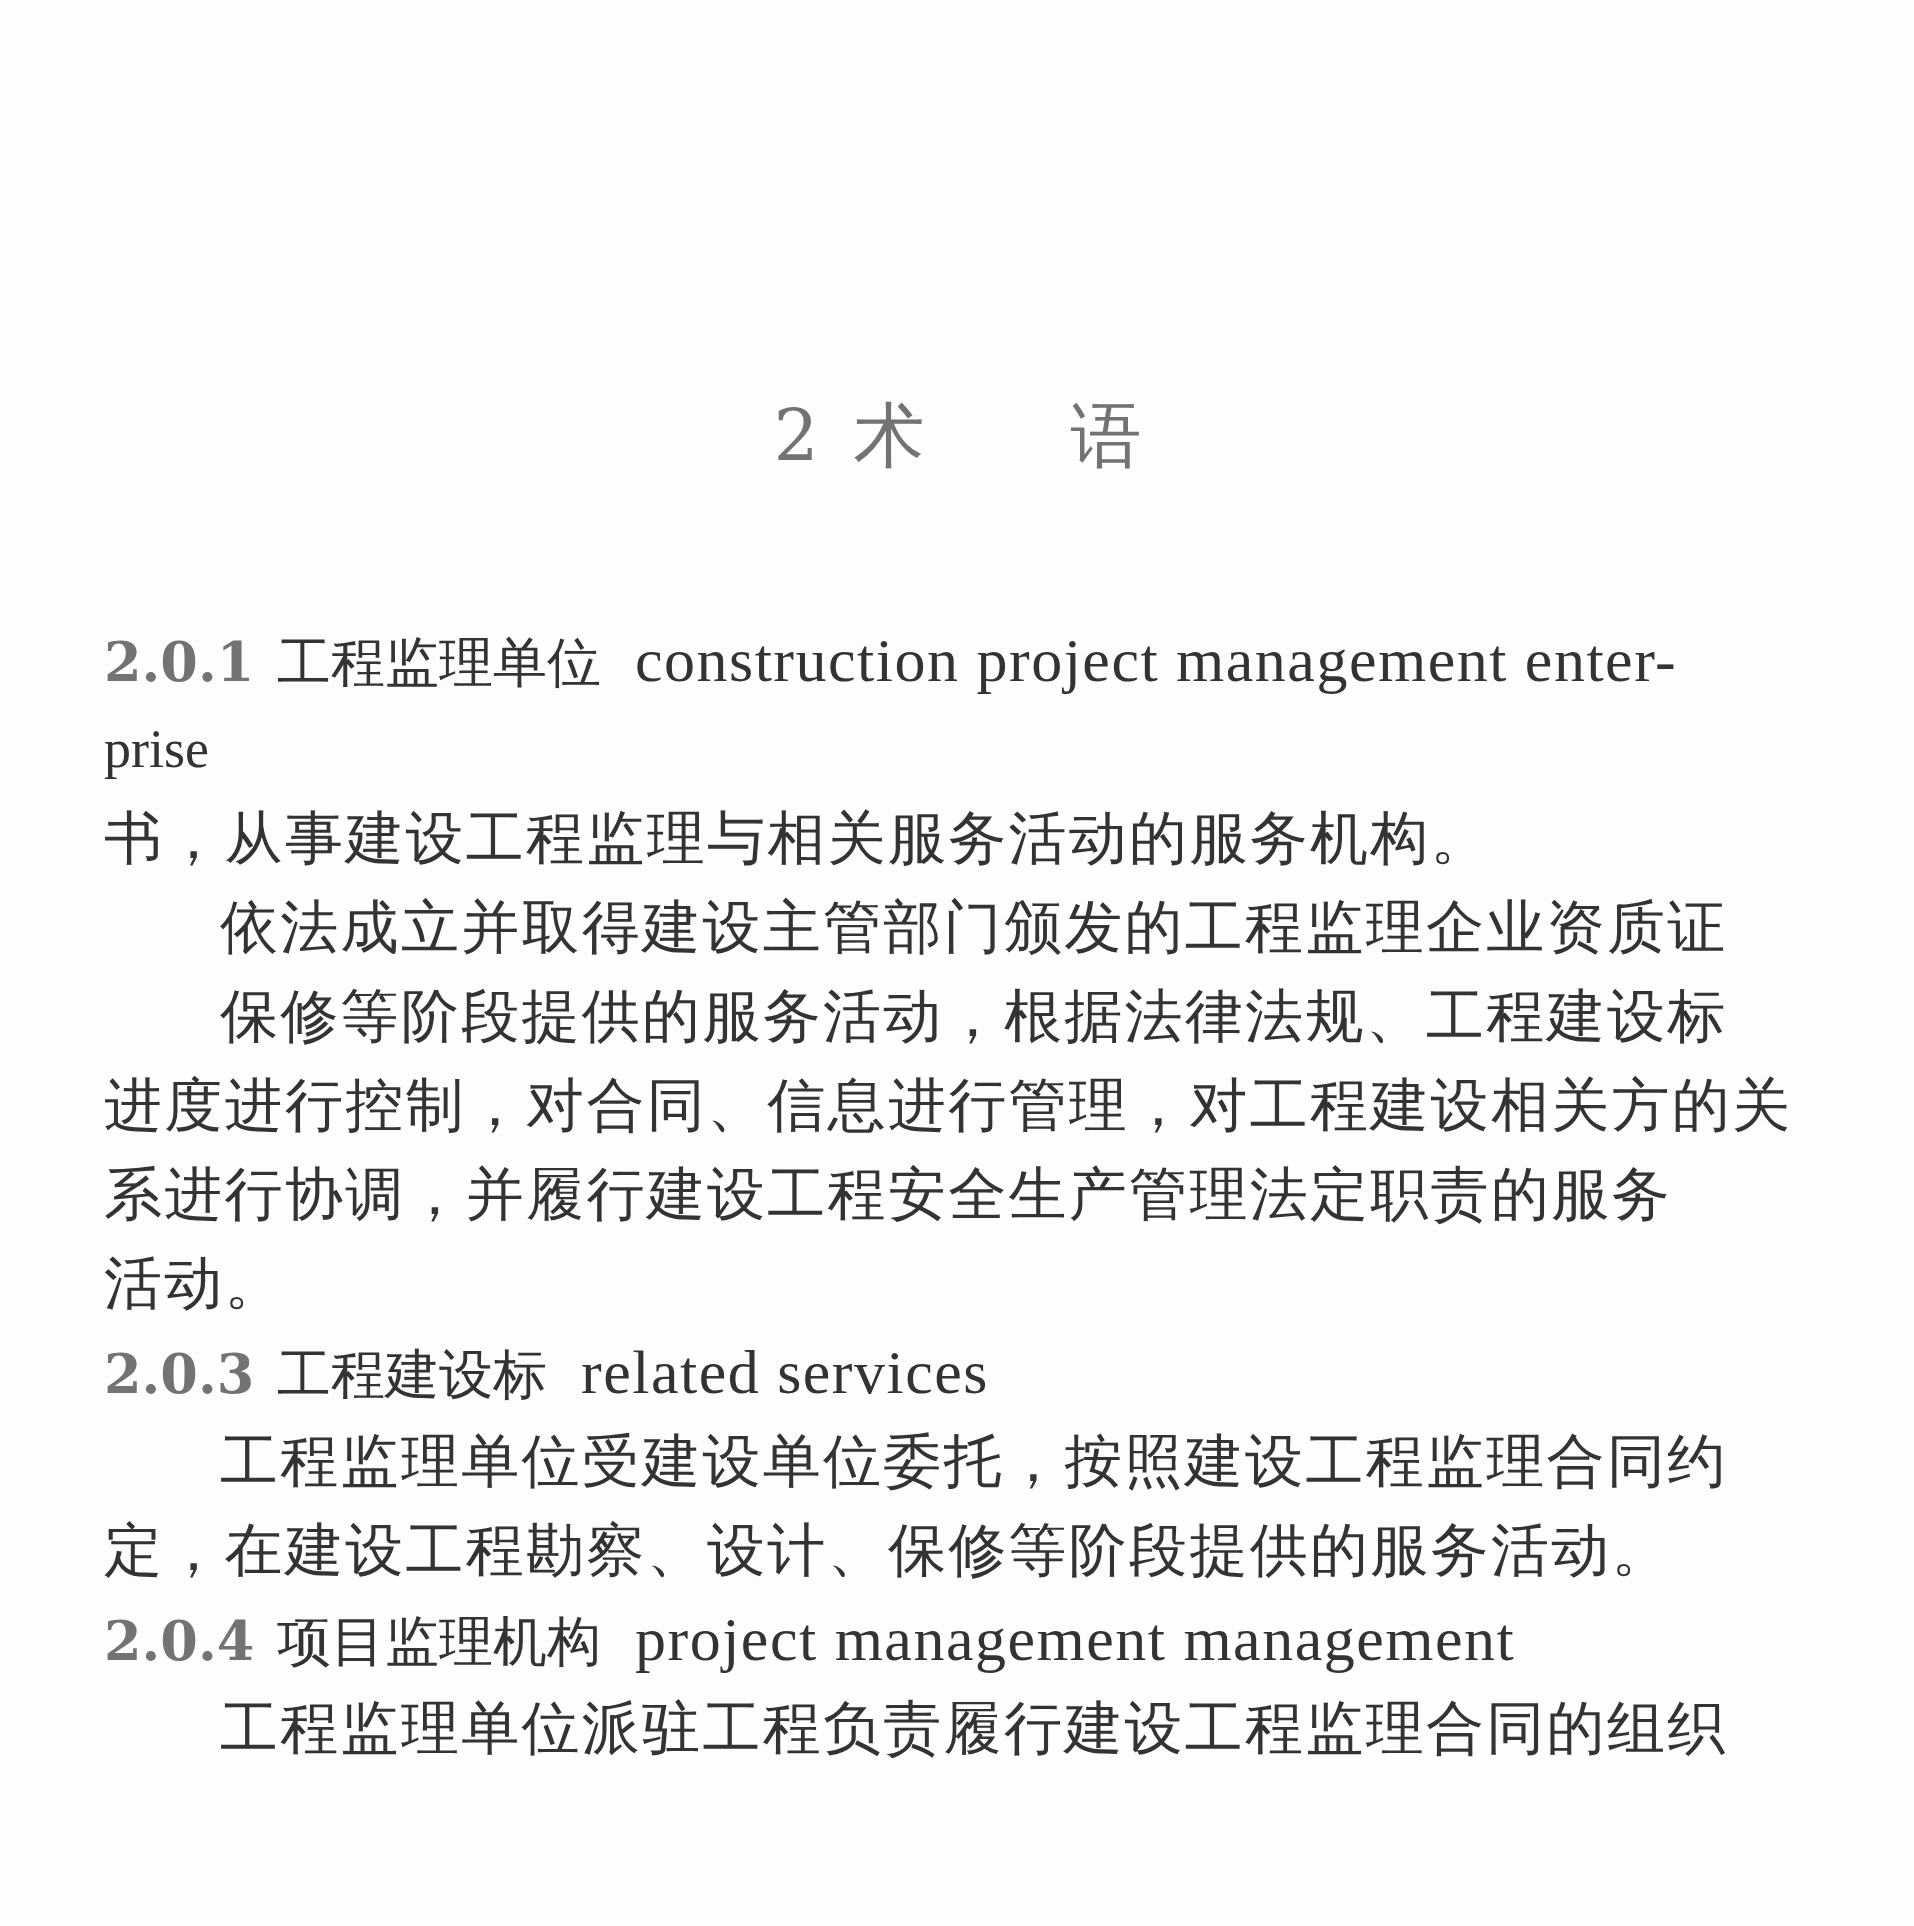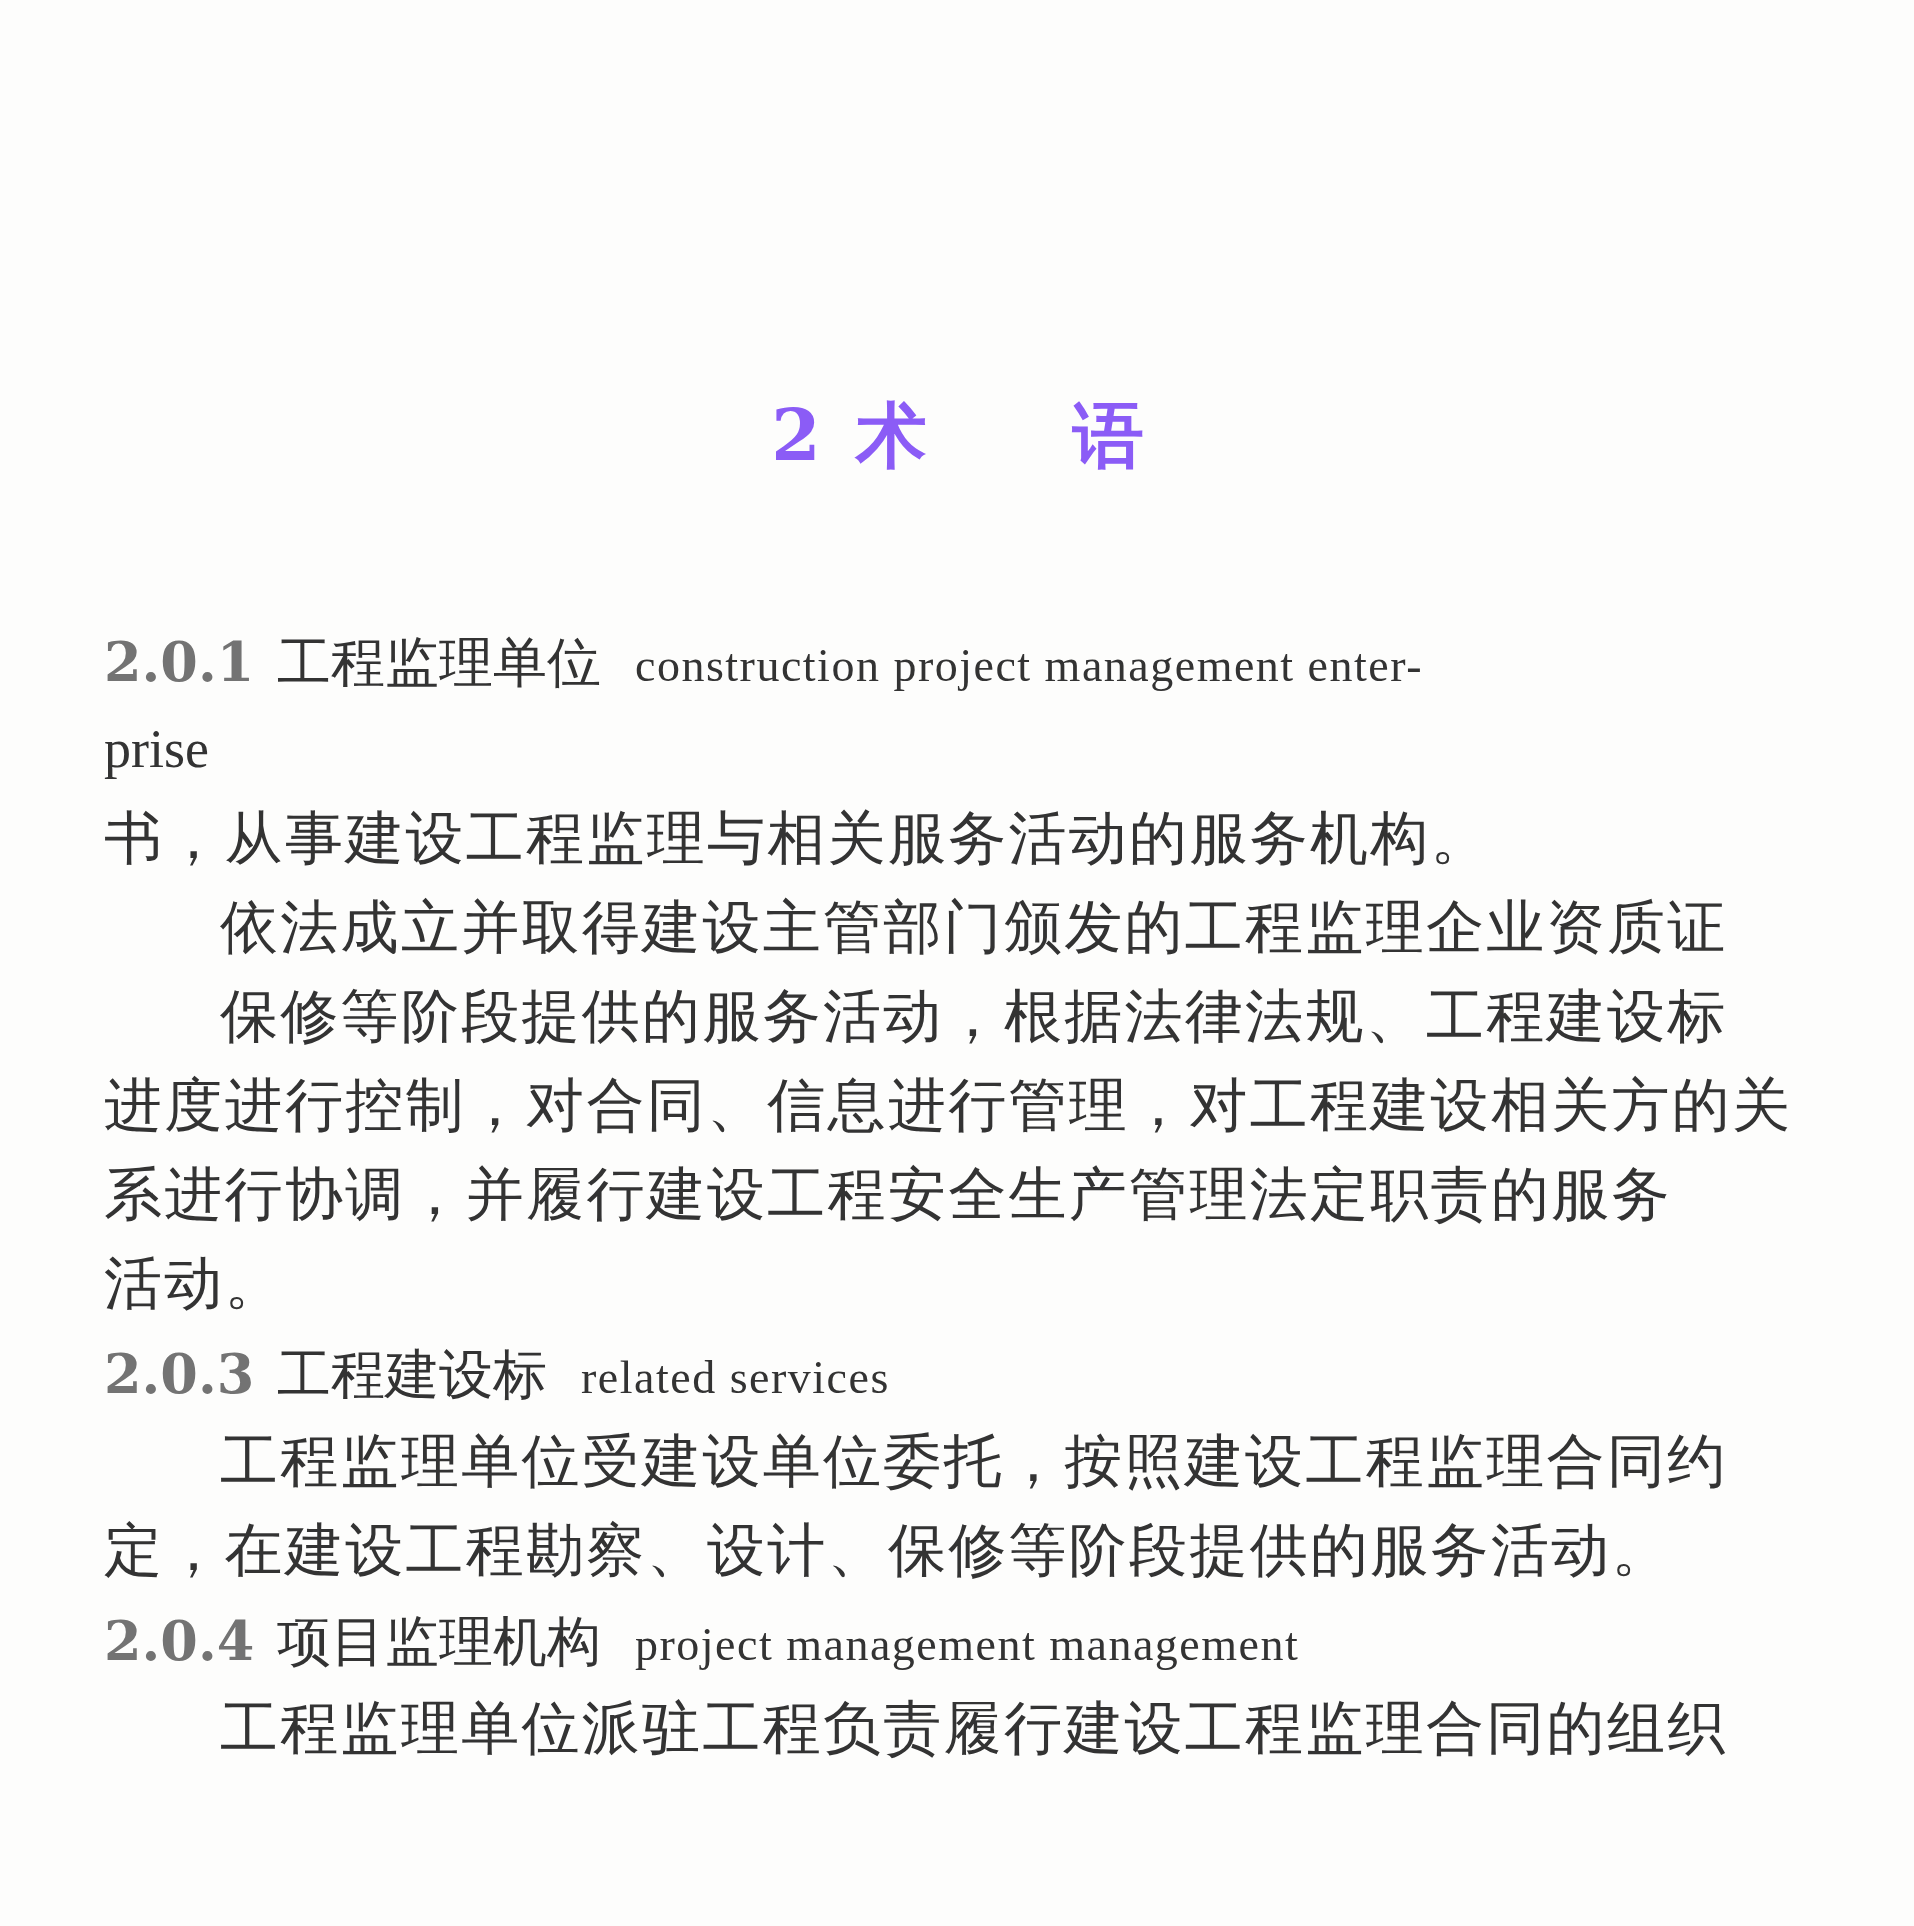--- a/index.html
+++ b/index.html
@@ -22,22 +22,22 @@
       width: 1915px;
       height: 2950px;
     }
     .chapter-title {
       position: absolute;
       top: 389px;
       left: 0;
       width: 1915px;
       text-align: center;
       font-size: 71px;
-      font-weight: bold;
-      color: #8b5cf6;
+      font-weight: normal;
+      color: #737373;
       letter-spacing: 0;
     }
     .chapter-title .num { margin-right: 35px; }
     .chapter-title .w1 { margin-right: 146px; }
 
     .content {
       position: absolute;
       left: 104px;
       top: 616px;
       width: 1649px;
@@ -59,21 +59,21 @@
     }
     .term-line .zh {
       display: inline-block;
       margin-right: 34px;
       font-family: "DejaVu Sans", "Liberation Sans", sans-serif;
       font-weight: normal;
       font-size: 54px;
     }
     .term-line .en {
       font-family: "Liberation Serif", "DejaVu Serif", serif;
-      font-size: 46px;
+      font-size: 62px;
       letter-spacing: 1.5px;
     }
     .cont-line {
       font-family: "Liberation Serif", "DejaVu Serif", serif;
       font-size: 54px;
     }
     .def {
       font-family: "DejaVu Sans", "Liberation Sans", sans-serif;
       font-size: 58px;
       letter-spacing: 2.3px;

